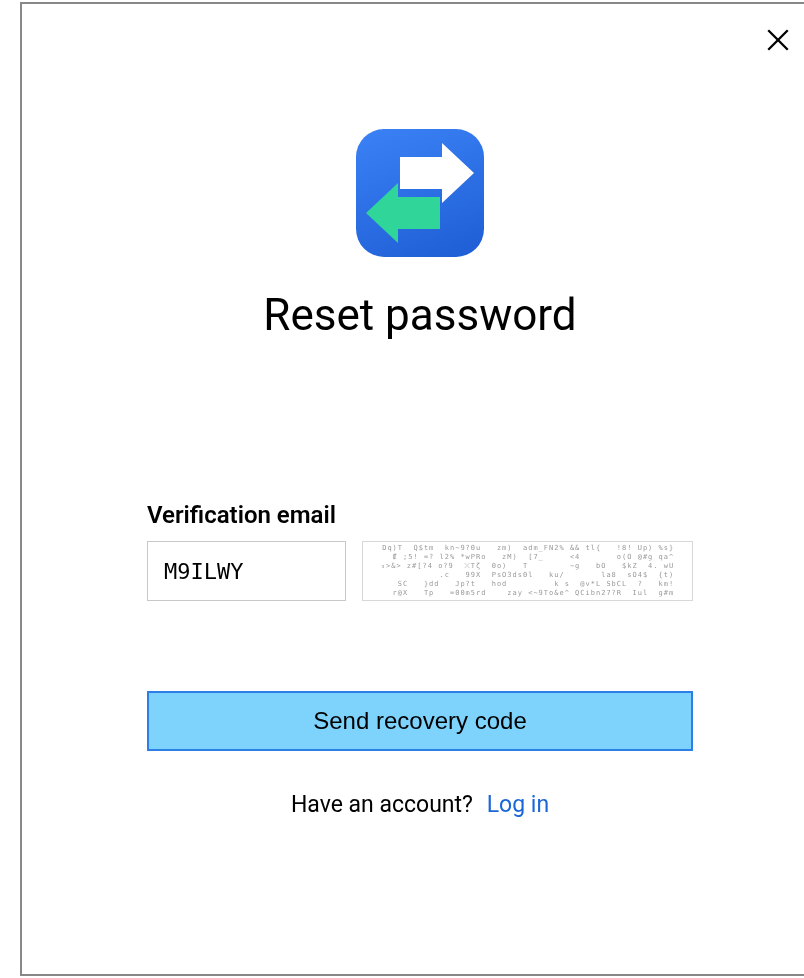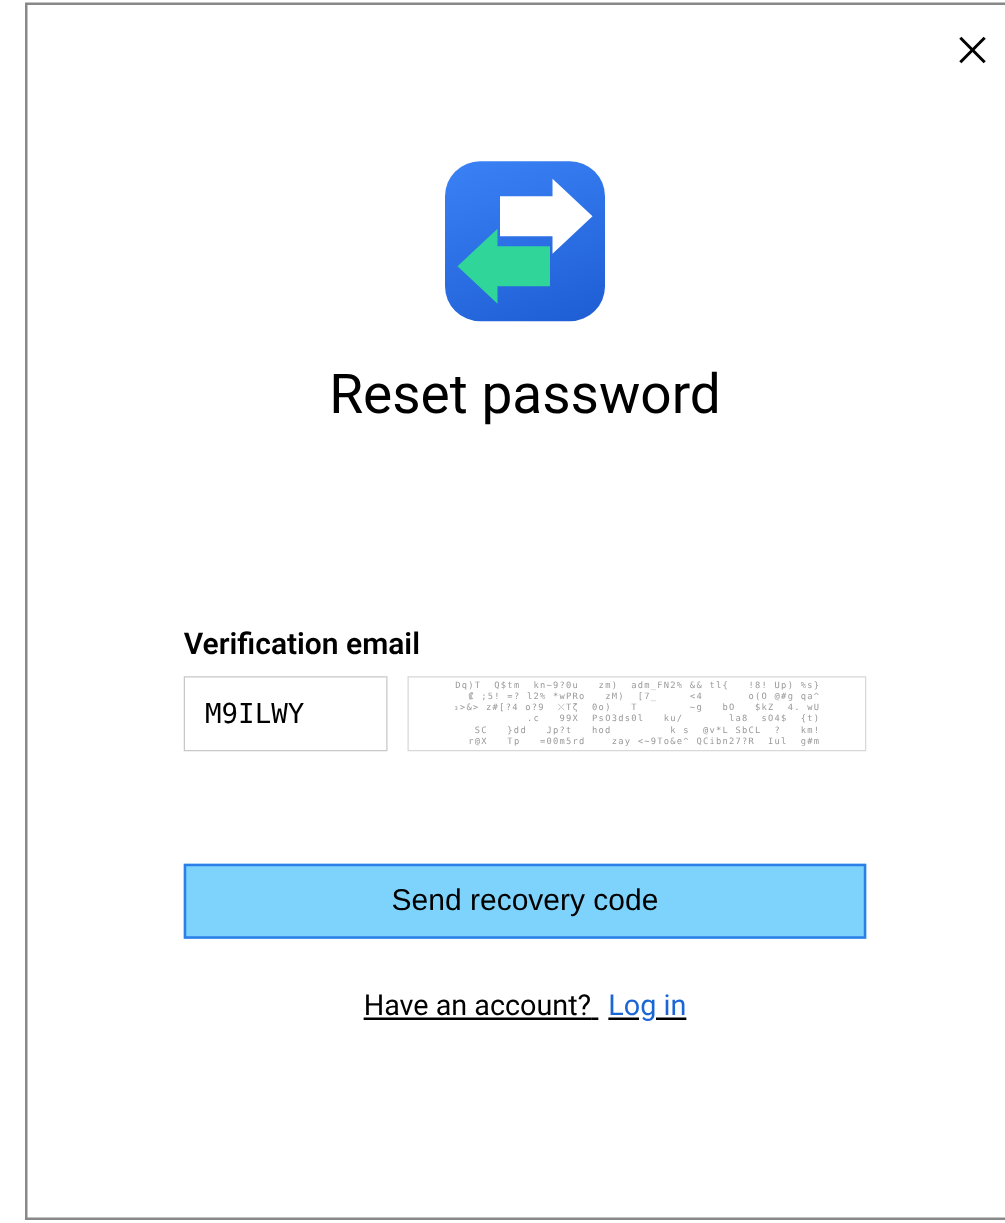--- a/index.html
+++ b/index.html
@@ -87,21 +87,21 @@
       background: #fff;
     }
     .field-group {
       margin-bottom: 40px;
     }
     .verify-row {
       display: flex;
       gap: 16px;
     }
     .verify-input {
-      width: 163px;
+      width: 199px;
       height: 60px;
       border: 1px solid #c8c8c8;
       padding: 0 16px;
       font-size: 22px;
       font-family: ui-monospace, "SF Mono", "Consolas", monospace;
       color: #000;
       background: #fff;
     }
     .captcha {
       flex: 1;
@@ -132,21 +132,20 @@
       font-size: 24px;
       font-weight: 400;
       color: #000;
       cursor: pointer;
     }
     .footer {
       margin-top: 40px;
       text-align: center;
       font-size: 23px;
       color: #000;
-      text-decoration: underline;
     }
     .footer-link {
       color: #1a66d6;
       text-decoration: none;
       margin-left: 8px;
       cursor: pointer;
     }
   </style>
 </head>
 <body>

